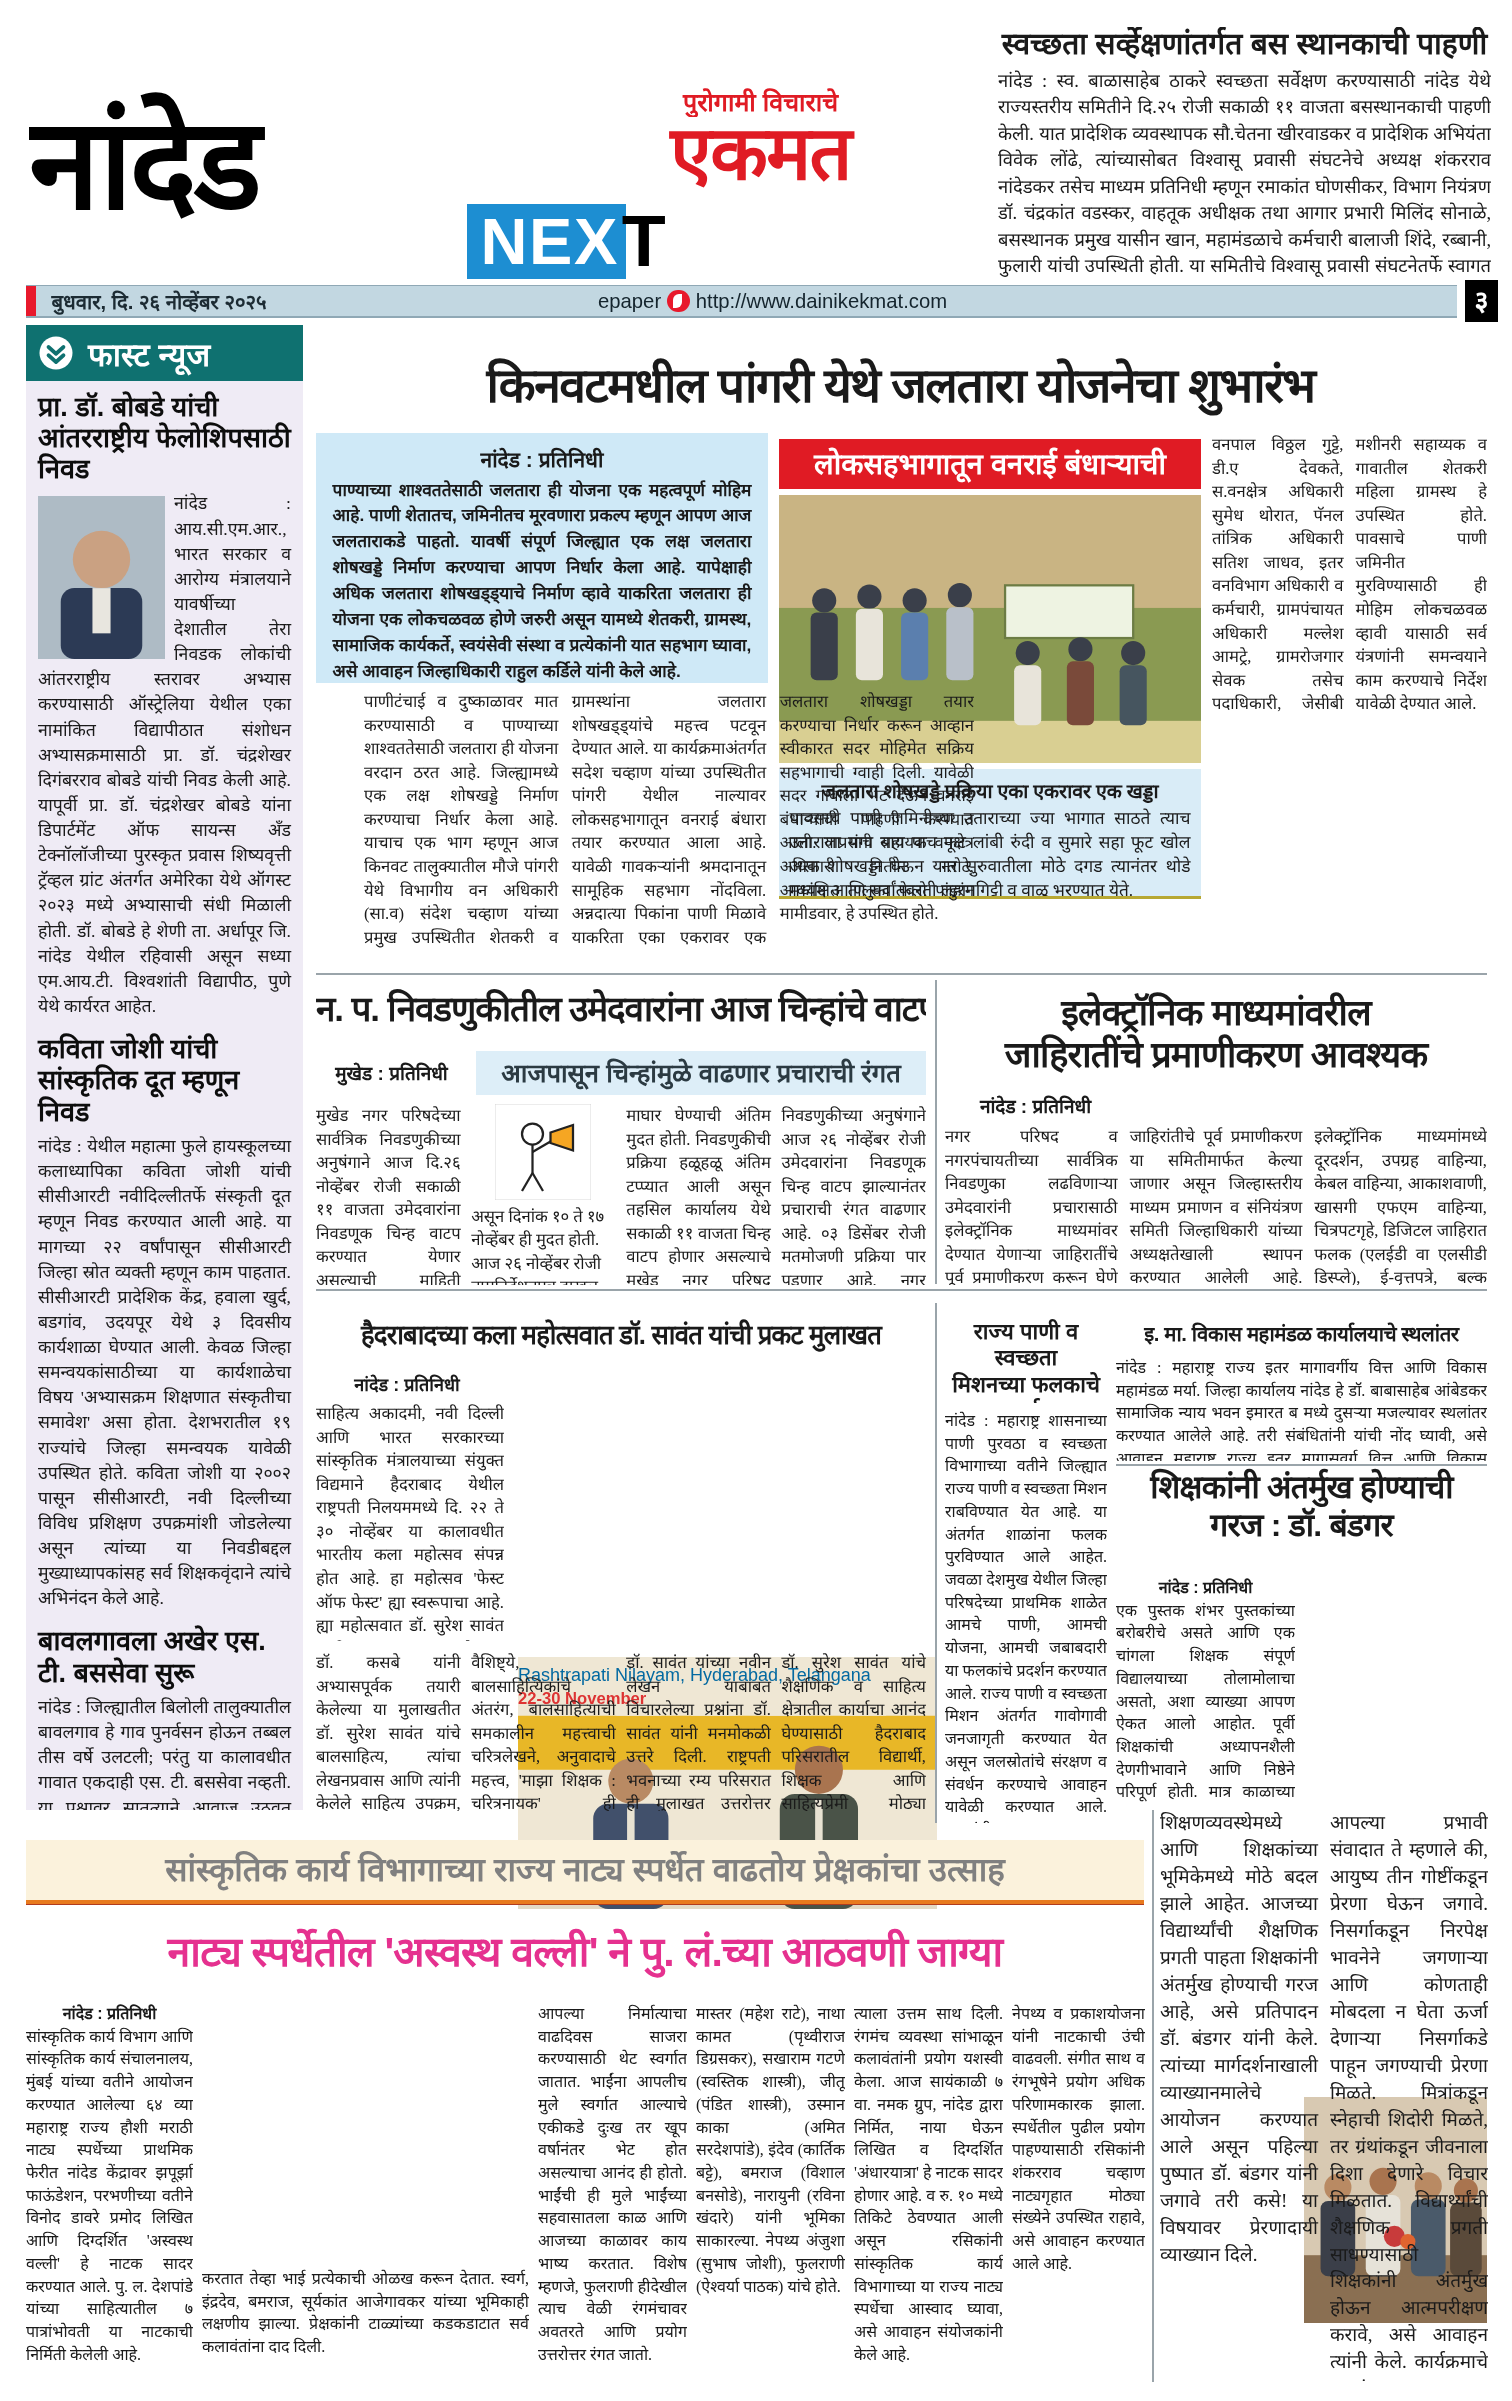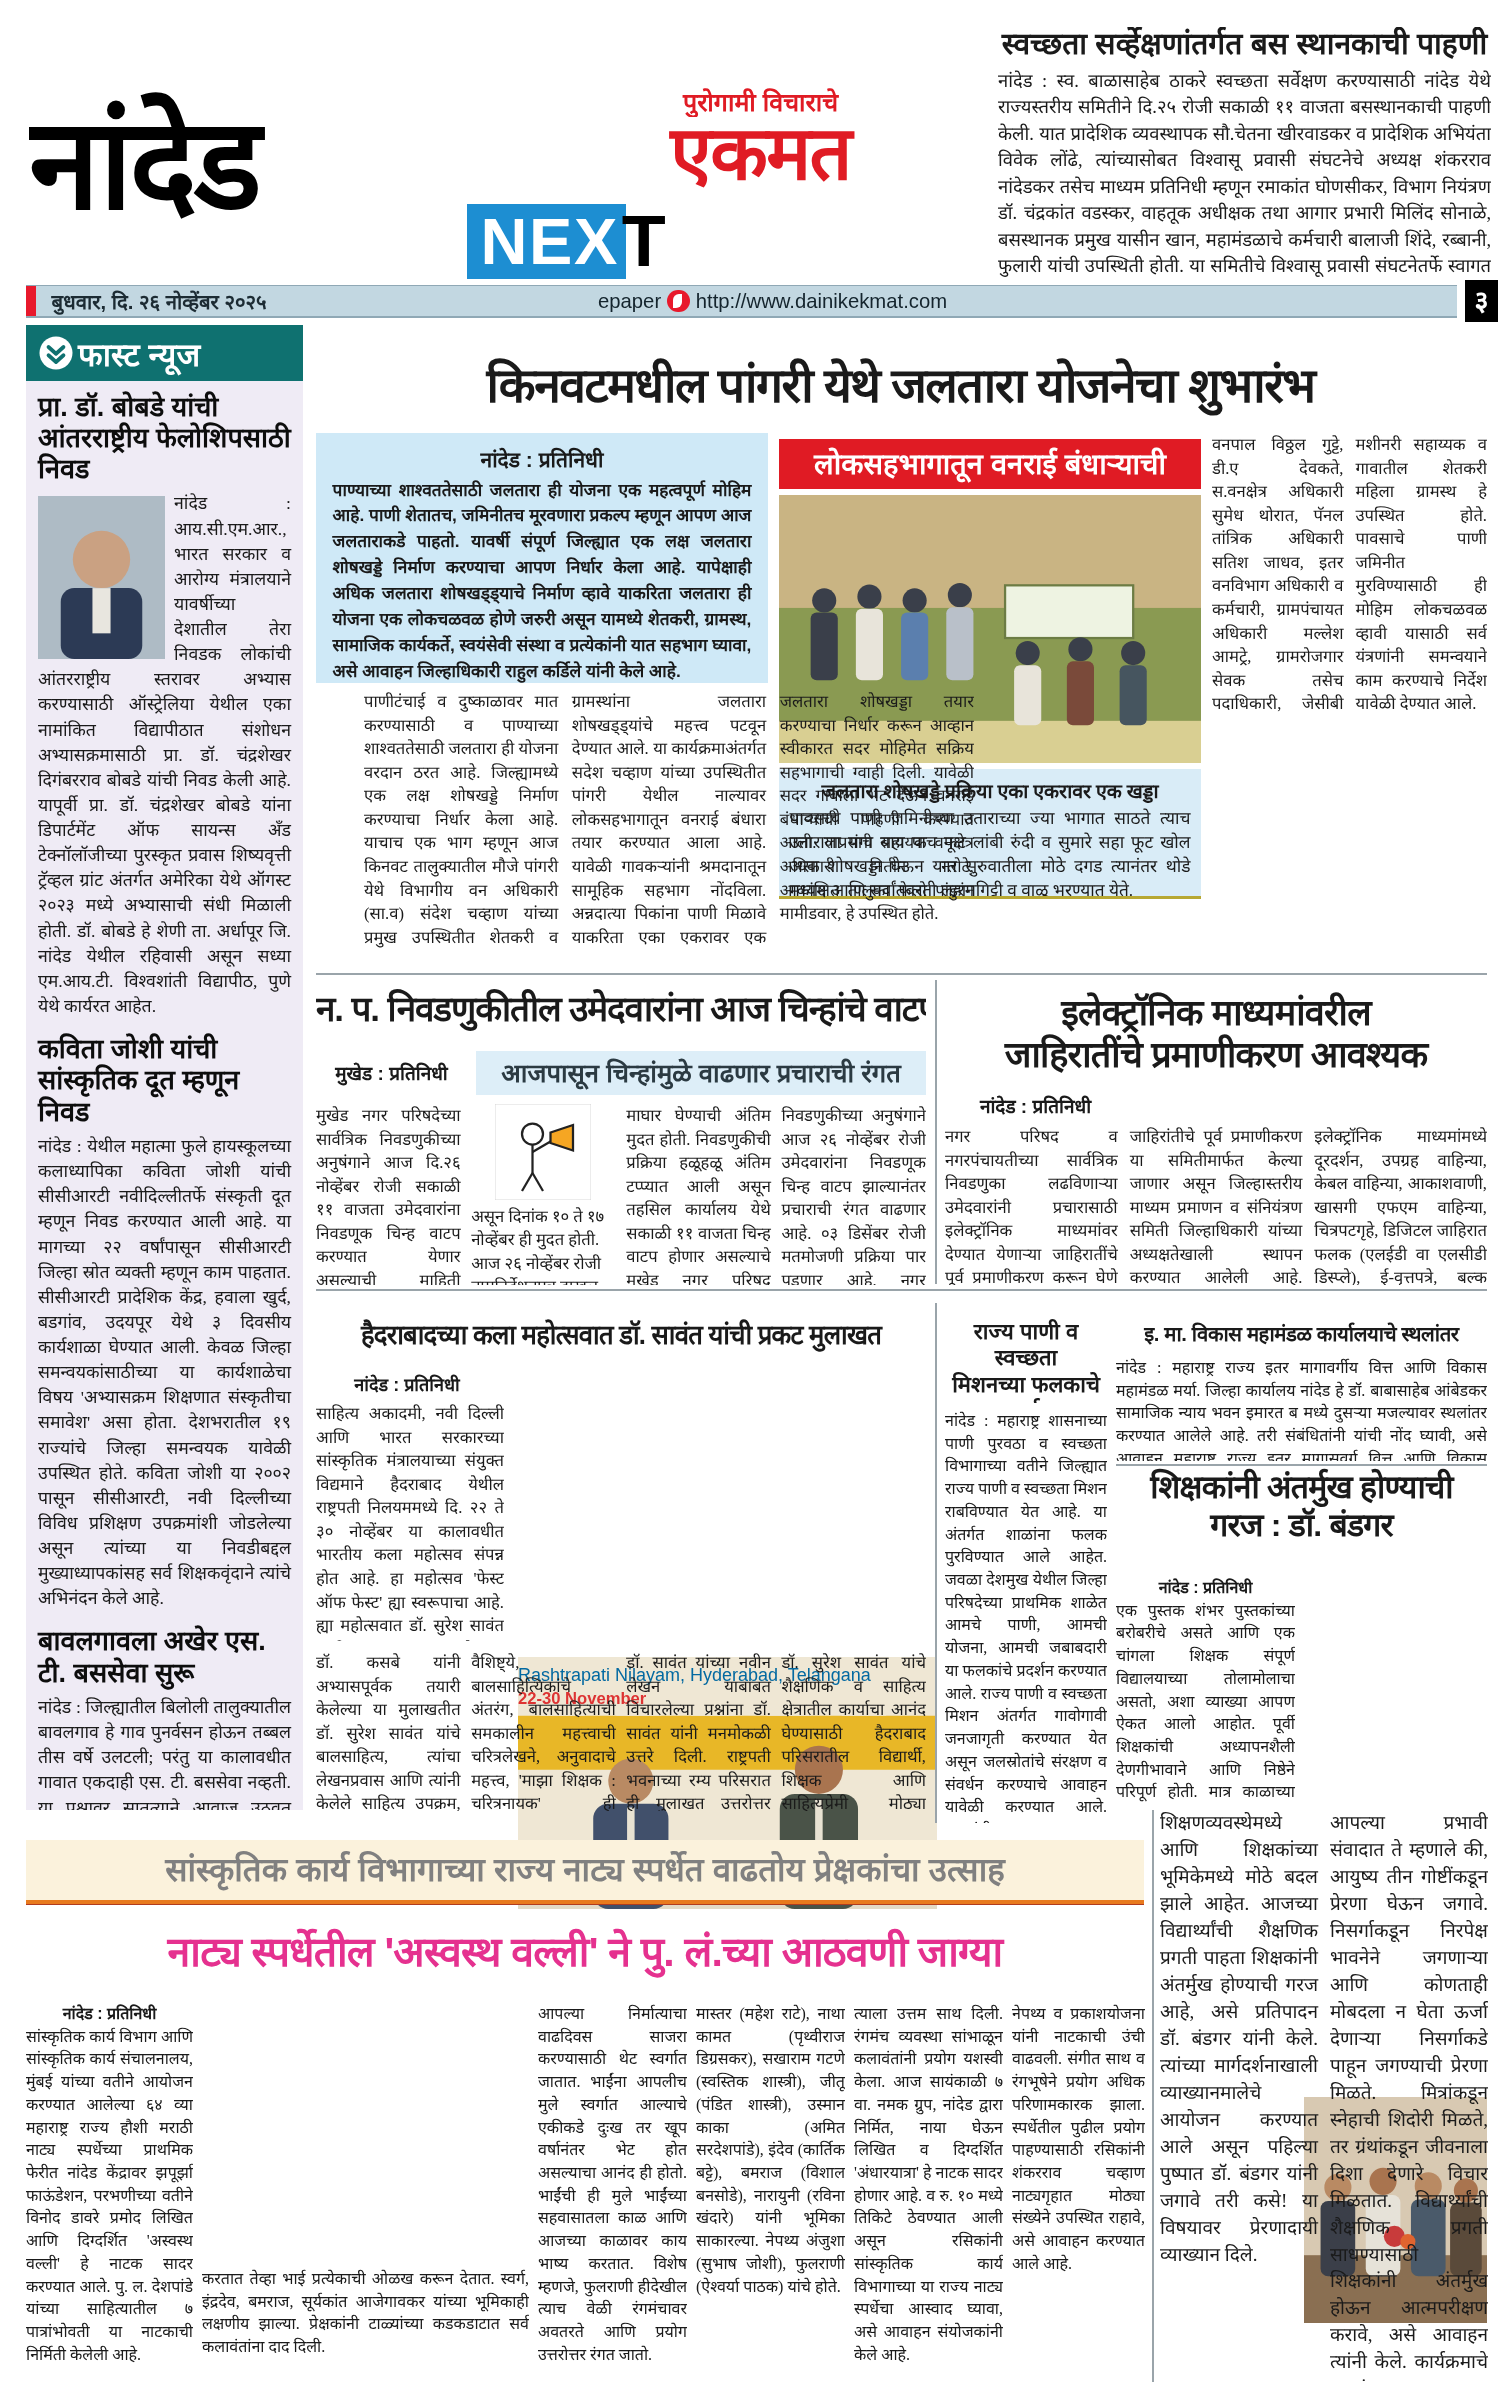--- a/index.html
+++ b/index.html
@@ -33,21 +33,21 @@
   #epaper-wrap { position:absolute; left:572px; display:flex; align-items:center; gap:6px;
       font-family:"Liberation Sans",sans-serif; font-size:20.3px; color:#14242d; }
   .epaper-dot { width:22.6px; height:22.6px; border-radius:50%; background:#e8192c; position:relative; }
   .epaper-dot::after { content:""; position:absolute; left:6px; top:4.5px; width:9px; height:13.6px;
       border-radius:6px 0 6px 0; background:#fff; }
   #page-no-box { left:1465px; top:280px; width:33px; height:42px; background:#000; color:#fff; text-align:center;
       font-family:"Liberation Sans",sans-serif; font-weight:bold; font-size:27px; line-height:42px; }
 
   
   #sidebar { left:26px; top:325px; width:277px; height:1485px; background:#efebf5; }
-  #fn-header { display:flex; align-items:center; gap:4px; background:#0f7170; height:56px; padding-left:12px; }
+  #fn-header { display:flex; align-items:center; gap:14px; background:#0f7170; height:56px; padding-left:12px; }
   #fn-header .fn-label { color:#fff; font-family:"Liberation Sans",sans-serif; font-weight:900; font-size:32px; }
   .fn-item { padding:10.5px 12px 4.5px 12px; }
   .fn-item h3 { font-family:"Liberation Sans",sans-serif; font-weight:900; font-size:27px; line-height:1.16; color:#0d0d0d; margin-bottom:6px;}
   .fn-item p { font-size:17.7px; line-height:1.42; text-align:justify; }
   #fn-photo { float:left; width:127px; height:163px; margin:4.5px 9px 3px 0; background:linear-gradient(#b9c6cf,#9fb0bb); position:relative;}
 
   
   #main-headline { left:313px; top:341px; width:1175px; height:92px; font-family:Liberation Sans, sans-serif;
       font-weight:900; font-size:48px; line-height:89px; text-align:center; white-space:nowrap; letter-spacing:-1.5px; }
 

